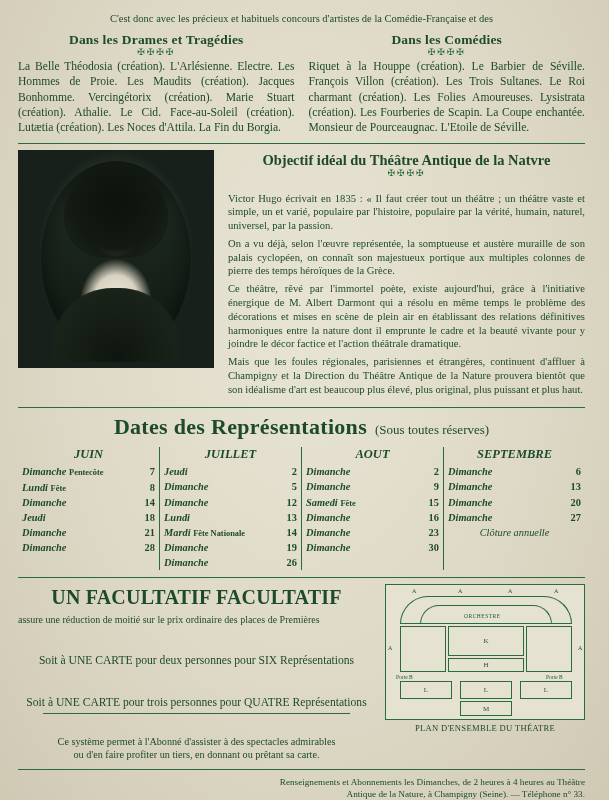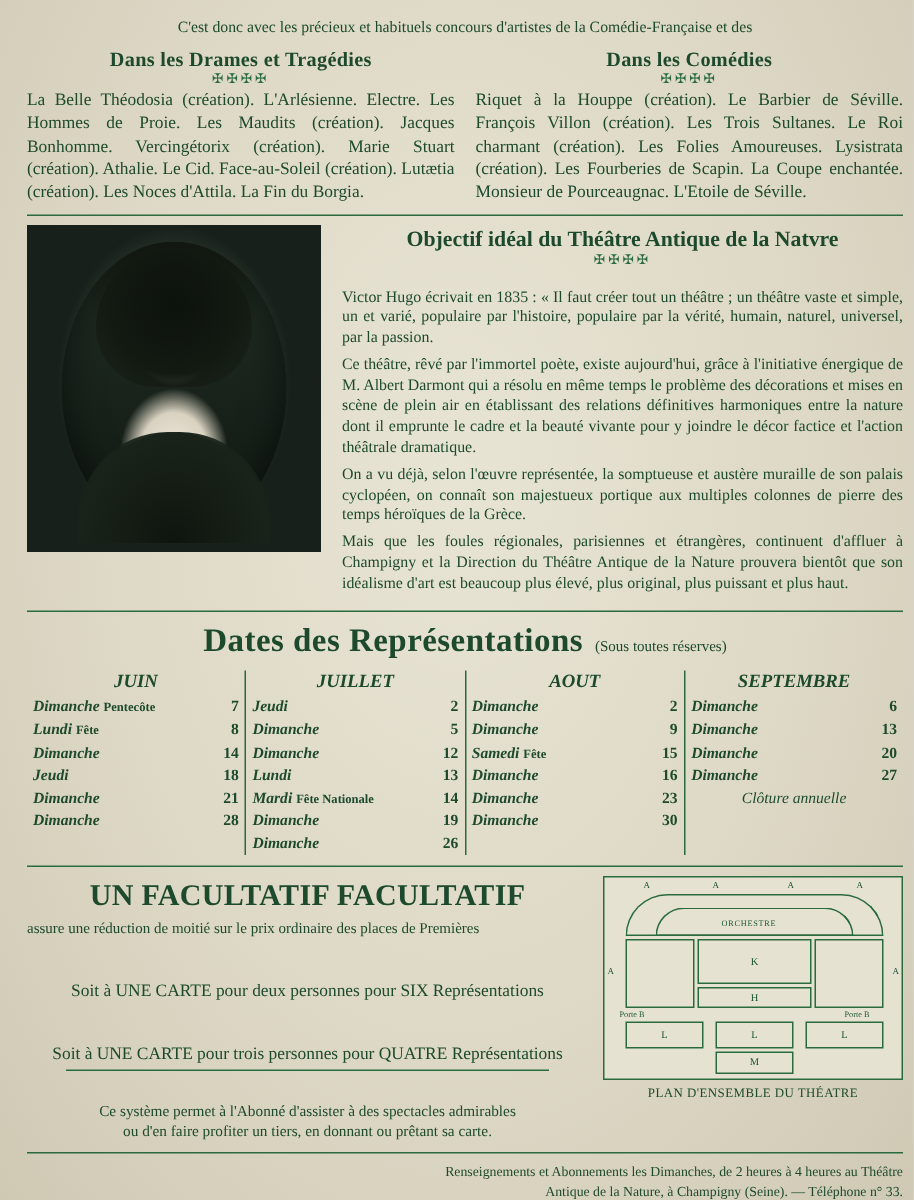--- a/index.html
+++ b/index.html
@@ -14,21 +14,21 @@
     color: #1d4a2c;
     overflow: hidden;
   }
   .page {
     position: relative;
     width: 609px;
     height: 800px;
     background:
       radial-gradient(ellipse at 50% 40%, #e8e4d4 0%, #ded9c6 55%, #cfc9b4 100%);
     box-sizing: border-box;
-    padding: 10px 7px 6px 18px;
+    padding: 10px 24px 6px 18px;
   }
 
   
   .intro {
     text-align: center;
     font-size: 10.5px;
     line-height: 1.35;
     margin: 2px 6px 6px 6px;
   }
 
@@ -143,21 +143,21 @@
     align-items: baseline;
     justify-content: center;
     gap: 8px;
     margin-top: 4px;
   }
   .dates-title {
     font-size: 22px;
     font-weight: bold;
     letter-spacing: .3px;
   }
-  .dates-sub { font-size: 10px; }
+  .dates-sub { font-size: 13px; }
 
   .months {
     display: flex;
     margin-top: 7px;
   }
   .month {
     flex: 1 1 0;
     padding: 0 4px;
     border-left: 1px solid #2a6b3e;
   }
@@ -308,22 +308,22 @@
         <div class="oval"></div>
         <div class="hair"></div>
         <div class="body-shape"></div>
       </div>
     </div>
     <div class="obj">
       <div class="obj-title">Objectif idéal du Théâtre Antique de la Natvre</div>
       <div class="fleur">✠✠✠✠</div>
       <div class="obj-body">
         <p>Victor Hugo écrivait en 1835 : « Il faut créer tout un théâtre ; un théâtre vaste et simple, un et varié, populaire par l'histoire, populaire par la vérité, humain, naturel, universel, par la passion.</p>
+        <p>On a vu déjà, selon l'œuvre représentée, la somptueuse et austère muraille de son palais cyclopéen, on connaît son majestueux portique aux multiples colonnes de pierre des temps héroïques de la Grèce.</p>
         <p>Ce théâtre, rêvé par l'immortel poète, existe aujourd'hui, grâce à l'initiative énergique de M. Albert Darmont qui a résolu en même temps le problème des décorations et mises en scène de plein air en établissant des relations définitives harmoniques entre la nature dont il emprunte le cadre et la beauté vivante pour y joindre le décor factice et l'action théâtrale dramatique.</p>
-        <p>On a vu déjà, selon l'œuvre représentée, la somptueuse et austère muraille de son palais cyclopéen, on connaît son majestueux portique aux multiples colonnes de pierre des temps héroïques de la Grèce.</p>
         <p>Mais que les foules régionales, parisiennes et étrangères, continuent d'affluer à Champigny et la Direction du Théâtre Antique de la Nature prouvera bientôt que son idéalisme d'art est beaucoup plus élevé, plus original, plus puissant et plus haut.</p>
       </div>
     </div>
   </div>
 
   <hr class="rule">
 
   <div class="dates-head">
     <div class="dates-title">Dates des Représentations</div>
     <div class="dates-sub">(Sous toutes réserves)</div>

